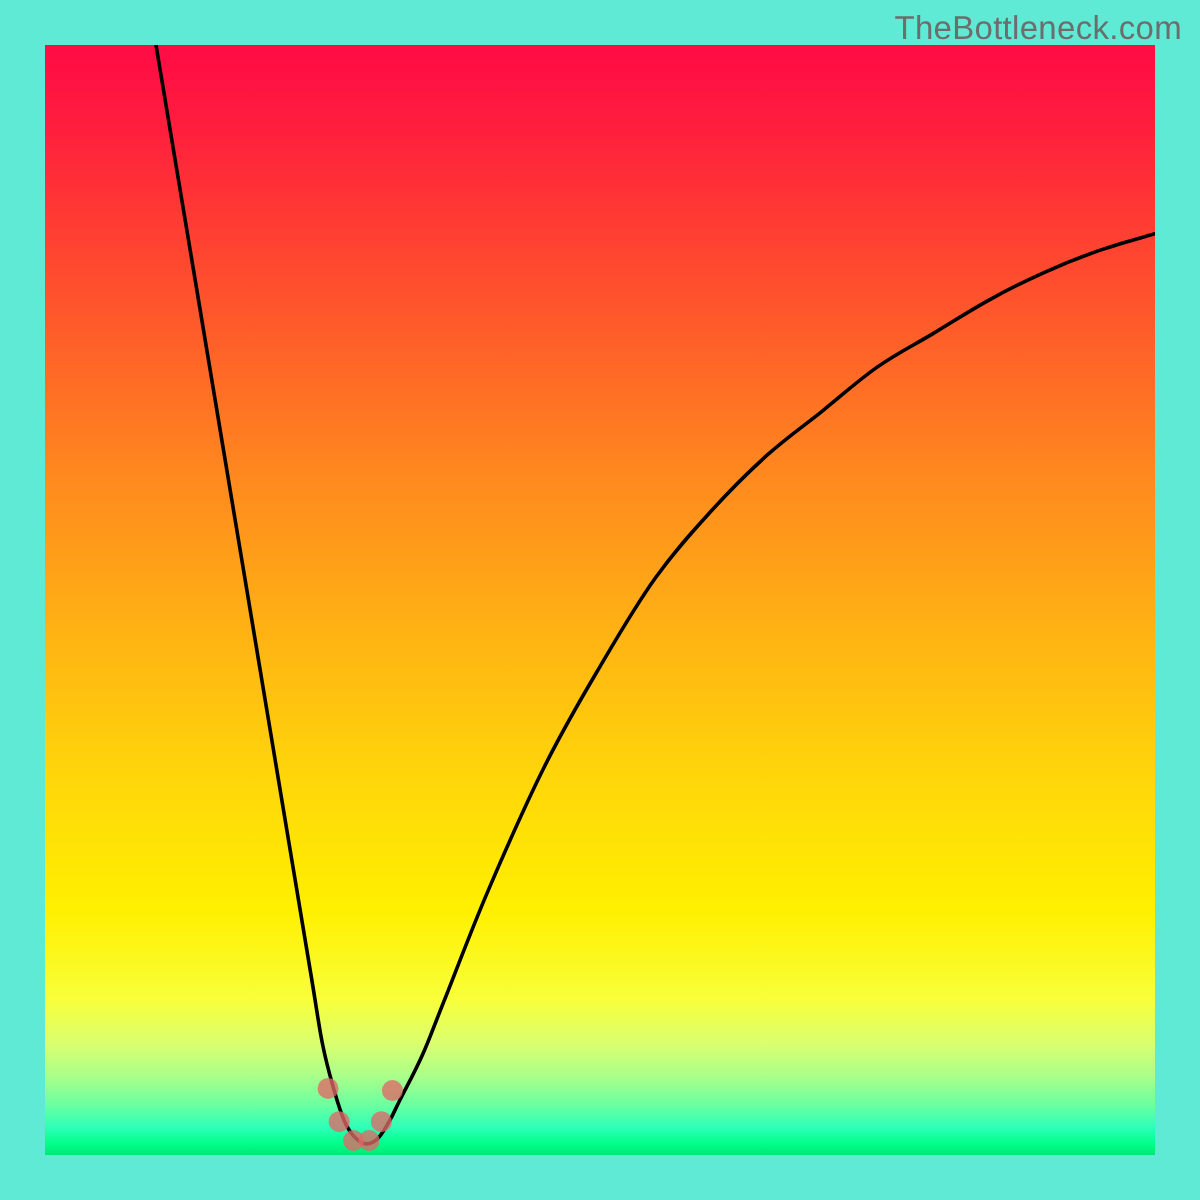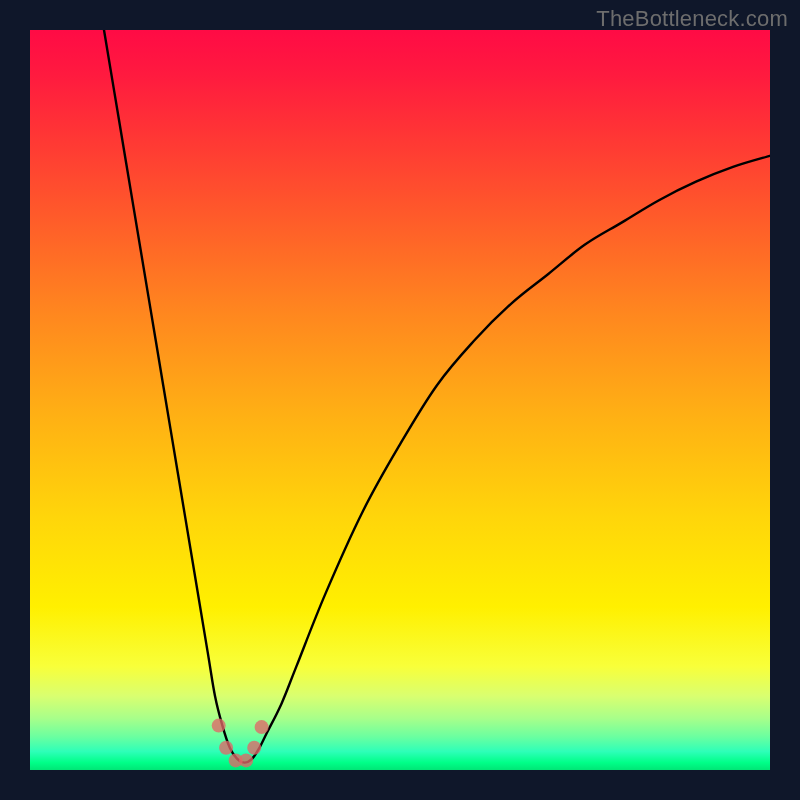--- a/index.html
+++ b/index.html
@@ -10,21 +10,21 @@
     background: #000;
     overflow: hidden;
     font-family: Arial, Helvetica, sans-serif;
   }
   .frame {
     position: absolute;
     top: 0;
     left: 0;
     width: 800px;
     height: 800px;
-    background: #0f172a;
+    background: #5eead4;
   }
   .watermark {
     position: absolute;
     top: 6px;
     right: 12px;
     color: #6d6d6d;
     font-size: 22px;
     font-weight: 400;
     letter-spacing: 0.2px;
     z-index: 10;

